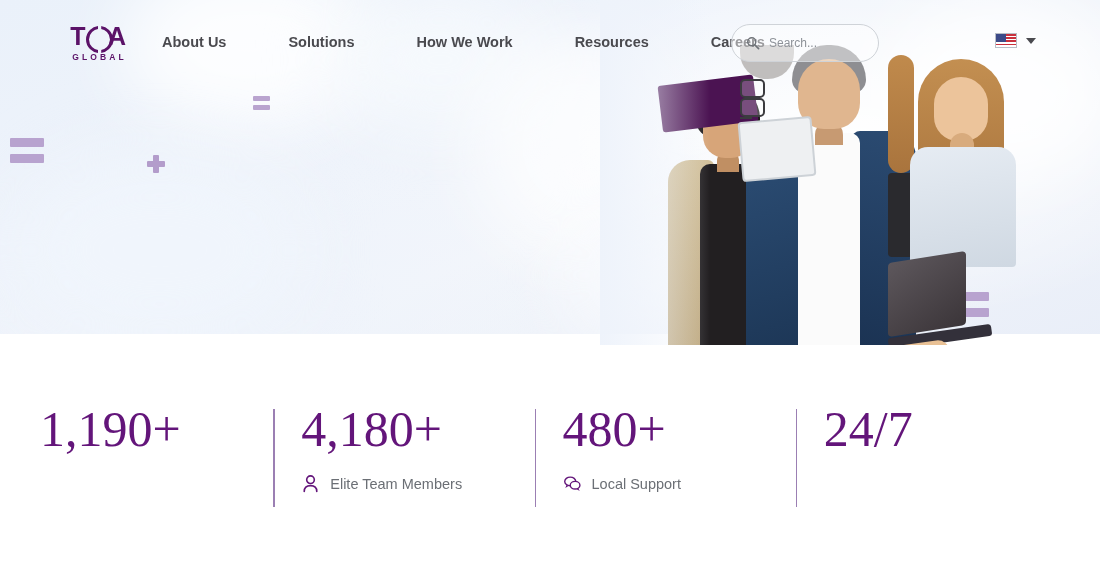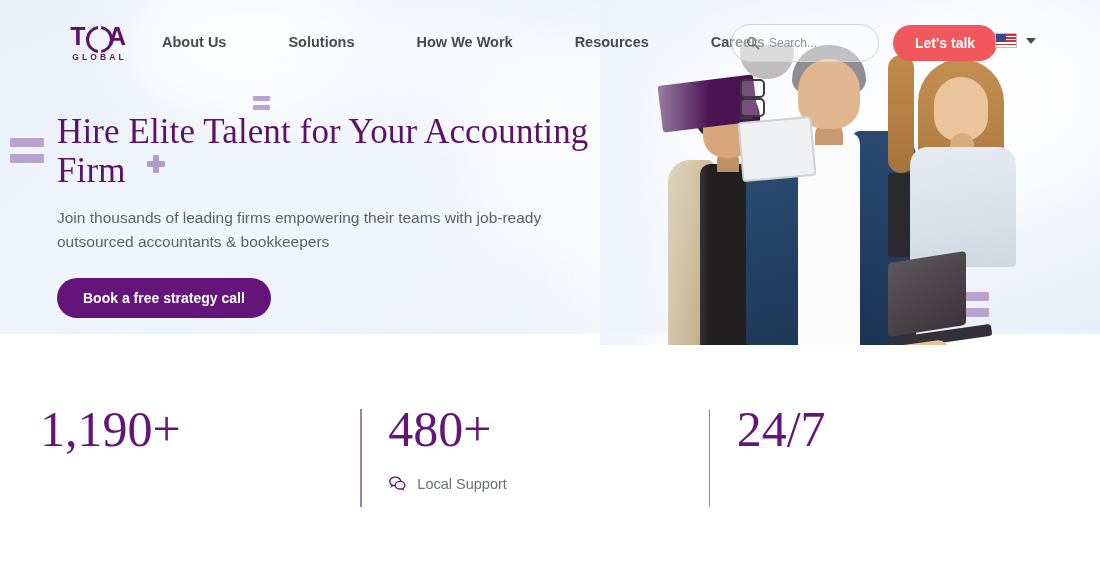--- a/index.html
+++ b/index.html
@@ -444,25 +444,20 @@
 
     <div class="deco eq1a"></div>
     <div class="deco eq1b"></div>
     <div class="deco eq2a"></div>
     <div class="deco eq2b"></div>
     <div class="deco eq3a"></div>
     <div class="deco eq3b"></div>
     <div class="plus small"></div>
     <div class="plus big"></div>
 
-    <div class="hero-copy">
-      <h1 class="headline">Hire Elite Talent for Your Accounting Firm</h1>
-      <p class="subhead">Join thousands of leading firms empowering their teams with job-ready outsourced accountants &amp; bookkeepers</p>
-      <button class="cta-hero">Book a free strategy call</button>
-    </div>
   </div>
 
   <div class="nav">
 
     <div class="logo">
       <div class="logo-mark">
         <span class="logo-t">T</span>
         <span class="logo-o"></span>
         <span class="logo-a">A</span>
       </div>
@@ -478,38 +473,47 @@
     </nav>
 
     <div class="search-box">
       <svg class="search-icon" viewBox="0 0 16 16">
         <circle cx="6.6" cy="6.6" r="4.6" fill="none" stroke="#6f7378" stroke-width="1.7"></circle>
         <line x1="10.1" y1="10.1" x2="14.4" y2="14.4" stroke="#6f7378" stroke-width="1.9" stroke-linecap="round"></line>
       </svg>
       <span class="search-text">Search...</span>
     </div>
 
-    <button class="cta-nav">Let's talk</button>
 
     <div class="lang">
       <span class="flag">
         <span class="stripes"></span>
         <span class="canton"></span>
       </span>
       <span class="chev"></span>
     </div>
   </div>
 
   <div class="stats">
     <div class="stats-inner">
 
       <div class="stat">
         <div class="stat-value">1,190+</div>
       </div>
 
+      <div class="stat">
+        <div class="stat-value">4,180+</div>
+        <div class="stat-row">
+          <svg class="stat-icon" viewBox="0 0 20 20">
+            <circle cx="10" cy="6" r="4" fill="none" stroke="#63157a" stroke-width="1.7"></circle>
+            <path d="M3.4 18.4 Q3.4 12.2 10 12.2 Q16.6 12.2 16.6 18.4" fill="none" stroke="#63157a" stroke-width="1.7" stroke-linecap="round"></path>
+          </svg>
+          <span class="stat-label">Elite Team Members</span>
+        </div>
+      </div>
 
       <div class="stat">
         <div class="stat-value">480+</div>
         <div class="stat-row">
           <svg class="stat-icon" viewBox="0 0 22 20">
             <ellipse cx="8.4" cy="7.6" rx="6.4" ry="5" fill="none" stroke="#63157a" stroke-width="1.6"></ellipse>
             <path d="M4.2 11.4 L2.6 15.2 L6.4 12.8 Z" fill="#63157a"></path>
             <ellipse cx="14" cy="12" rx="5.6" ry="4.4" fill="#ffffff" stroke="#63157a" stroke-width="1.6"></ellipse>
             <path d="M17.4 15.2 L19.4 18.6 L15.4 16.4 Z" fill="#63157a"></path>
           </svg>

